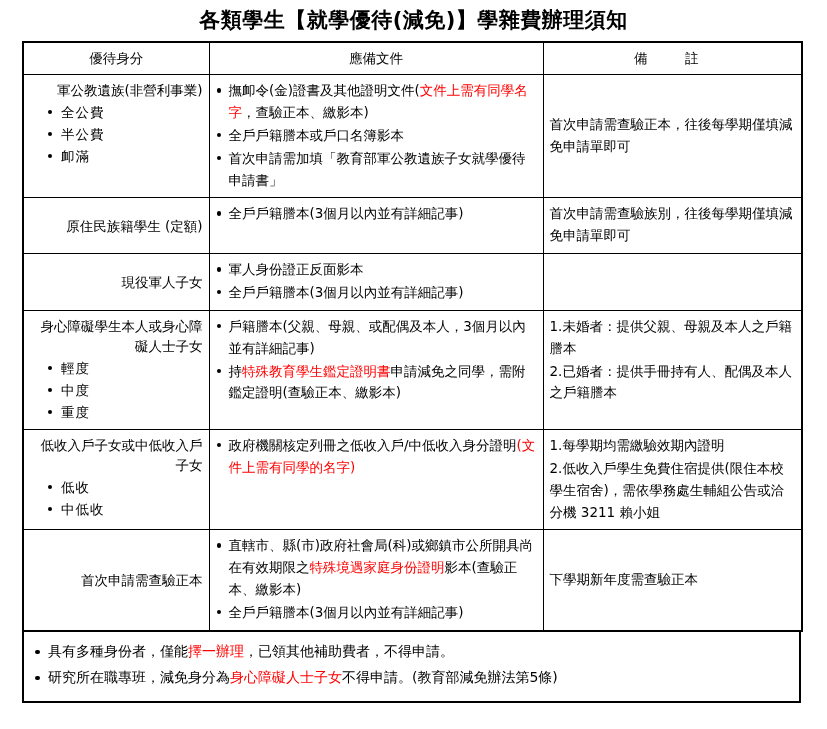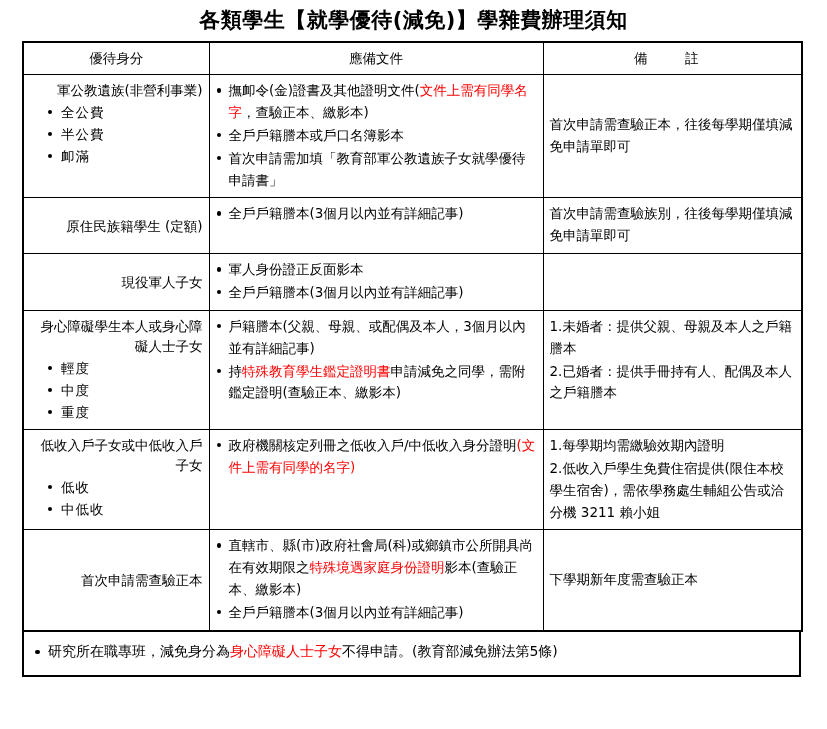--- a/index.html
+++ b/index.html
@@ -288,17 +288,18 @@
                 <li>下學期新年度需查驗正本</li>
               </ol>
             </td>
           </tr>
         </tbody>
     </table>
   </div>
 
   <div class="footer-box">
     <ul class="footer-list" id="footer-list">
+        <li><span class="">具有多種身份者，僅能</span><span class="red">擇一辦理</span><span class="">，已領其他補助費者，不得申請。</span></li>
         <li><span class="">研究所在職專班，減免身分為</span><span class="red">身心障礙人士子女</span><span class="">不得申請。(教育部減免辦法第5條)</span></li>
       </ul>
   </div>
 
 </div>
 
 </body></html>

